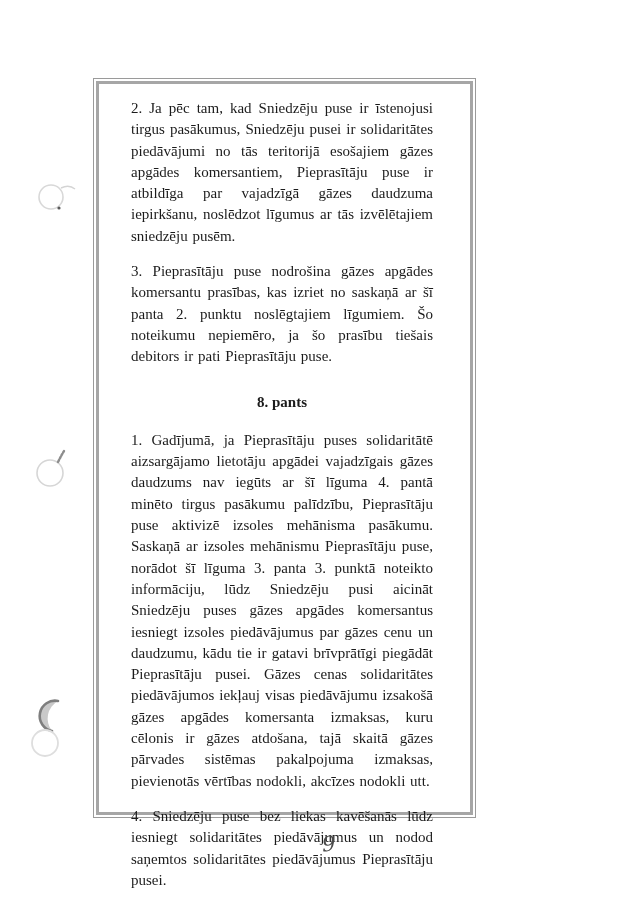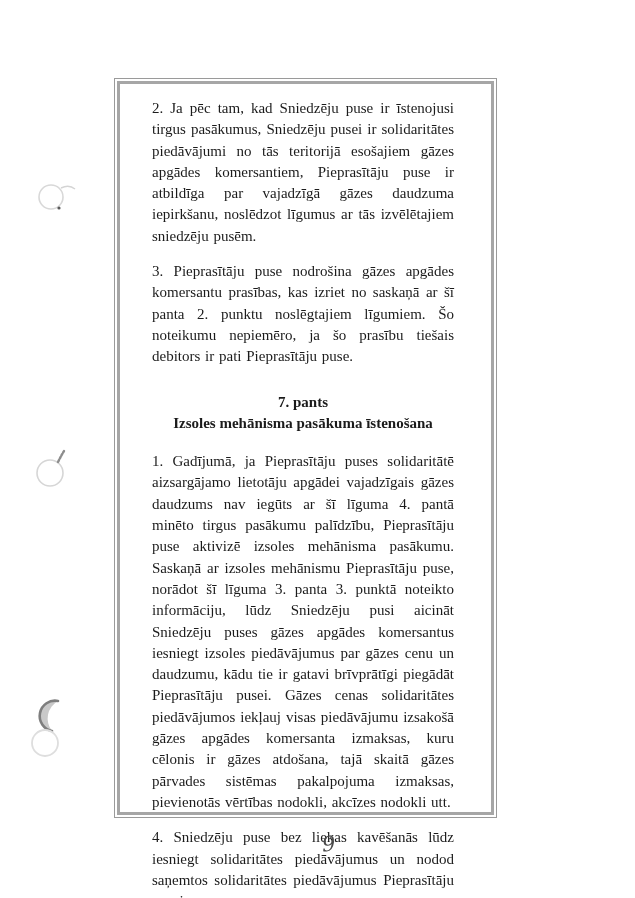--- a/index.html
+++ b/index.html
@@ -18,21 +18,20 @@
   }
   
   .doc-frame-outer {
     position: absolute;
     left: 93px;
     top: 78px;
     width: 383px;
     height: 740px;
     border: 1px solid #9a9a9a;
     padding: 2px;
-    margin-left: 21px;
   }
   .doc-frame-inner {
     width: 100%;
     height: 100%;
     border: 3px solid #a6a6a6;
     padding: 14px 37px 0 32px;
   }
   .doc-text {
     color: #1b1b1b;
     font-size: 15px;
@@ -93,22 +92,21 @@
   <div class="doc-frame-outer">
     <div class="doc-frame-inner">
       <div class="doc-text">
 
         <p>2. Ja pēc tam, kad Sniedzēju puse ir īstenojusi tirgus pasākumus, Sniedzēju pusei ir solidaritātes piedāvājumi no tās teritorijā esošajiem gāzes apgādes komersantiem, Pieprasītāju puse ir atbildīga par vajadzīgā gāzes daudzuma iepirkšanu, noslēdzot līgumus ar tās izvēlētajiem sniedzēju pusēm.</p>
 
         <p>3. Pieprasītāju puse nodrošina gāzes apgādes komersantu prasības, kas izriet no saskaņā ar šī panta 2. punktu noslēgtajiem līgumiem. Šo noteikumu nepiemēro, ja šo prasību tiešais debitors ir pati Pieprasītāju puse.</p>
 
 
         <div class="article-heading">
-          <div>7. pants</div>
-          <div>Izsoles mehānisma pasākuma īstenošana</div>
+          <div>8. pants</div>
         </div>
 
         <p>1. Gadījumā, ja Pieprasītāju puses solidaritātē aizsargājamo lietotāju apgādei vajadzīgais gāzes daudzums nav iegūts ar šī līguma 4. pantā minēto tirgus pasākumu palīdzību, Pieprasītāju puse aktivizē izsoles mehānisma pasākumu. Saskaņā ar izsoles mehānismu Pieprasītāju puse, norādot šī līguma 3. panta 3. punktā noteikto informāciju, lūdz Sniedzēju pusi aicināt Sniedzēju puses gāzes apgādes komersantus iesniegt izsoles piedāvājumus par gāzes cenu un daudzumu, kādu tie ir gatavi brīvprātīgi piegādāt Pieprasītāju pusei. Gāzes cenas solidaritātes piedāvājumos iekļauj visas piedāvājumu izsakošā gāzes apgādes komersanta izmaksas, kuru cēlonis ir gāzes atdošana, tajā skaitā gāzes pārvades sistēmas pakalpojuma izmaksas, pievienotās vērtības nodokli, akcīzes nodokli utt.</p>
 
         <p>4. Sniedzēju puse bez liekas kavēšanās lūdz iesniegt solidaritātes piedāvājumus un nodod saņemtos solidaritātes piedāvājumus Pieprasītāju pusei.</p>
 
         <p>2. Pieprasītāju puse izvēlas ekonomiski izdevīgāko solidaritātes piedāvājumu vai piedāvājumus no iesniegtajiem.</p>
 
       </div>
     </div>

